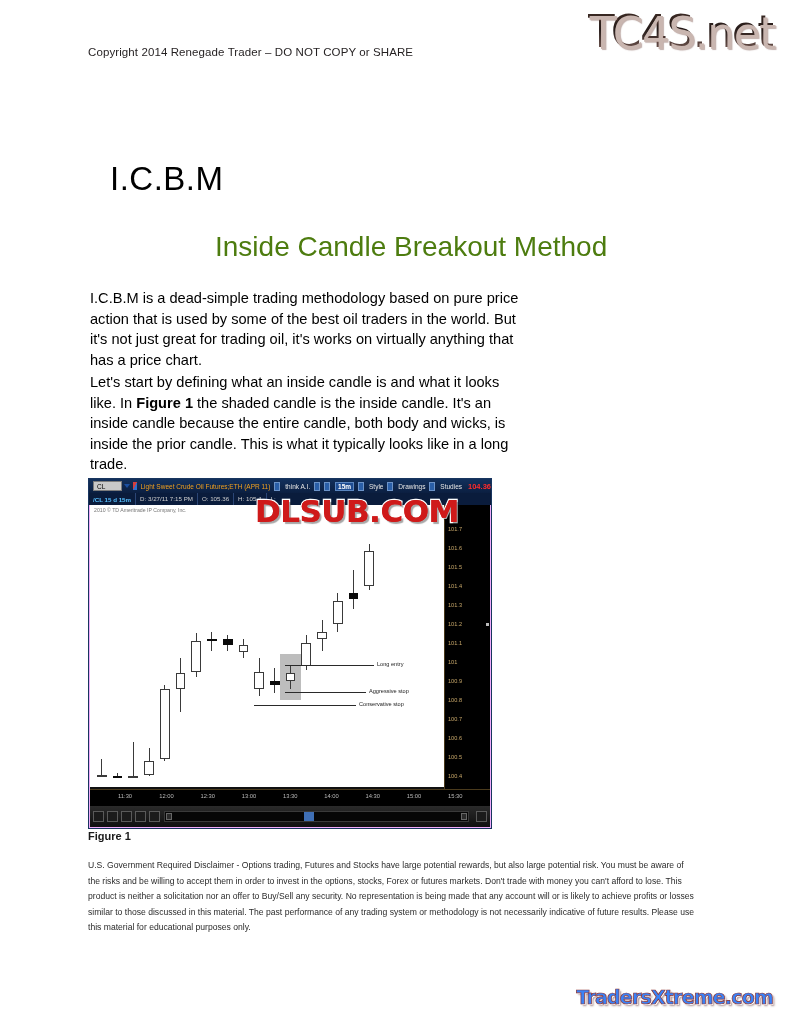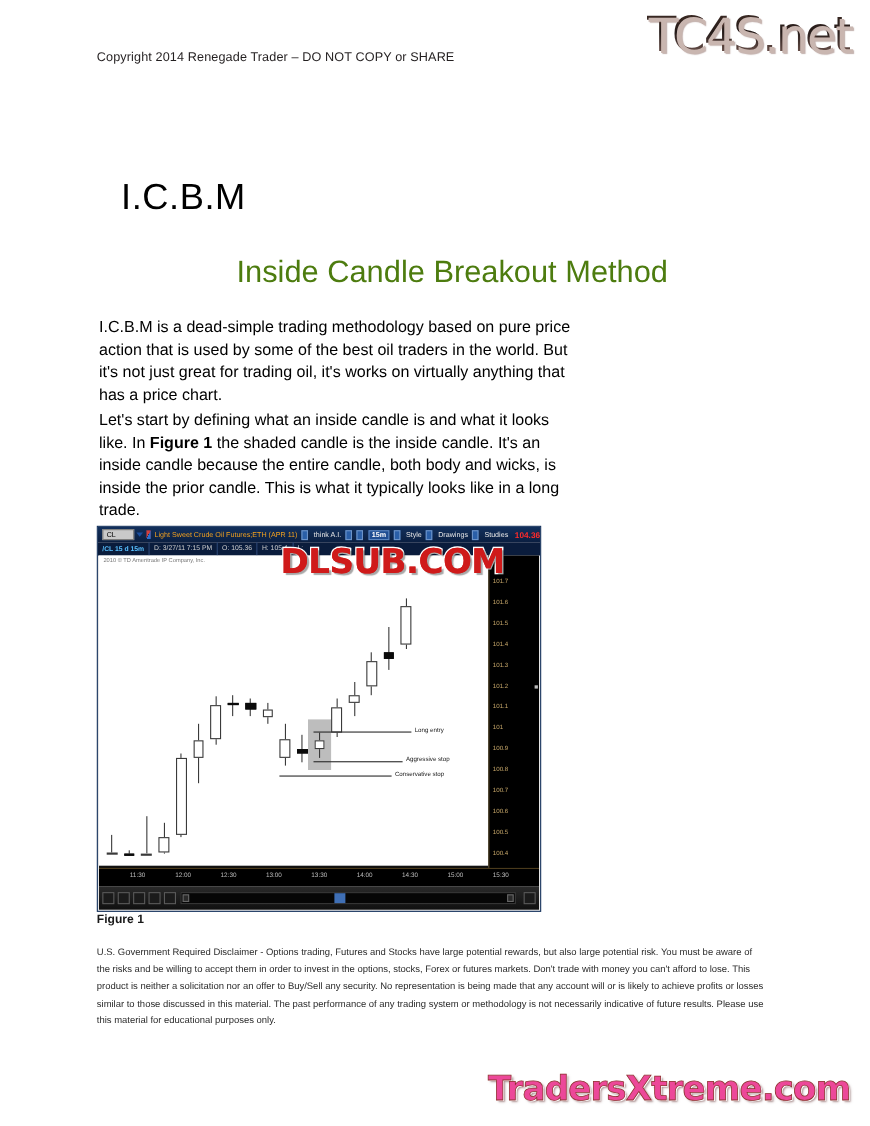--- a/index.html
+++ b/index.html
@@ -76,21 +76,21 @@
   #figure-wrap {
     position: absolute;
     left: 88px;
     top: 478px;
     width: 404px;
     height: 351px;
   }
   #chart-app {
     position: absolute;
     inset: 0;
-    background: #e5e5e5;
+    background: #f0abfc;
     border: 1px solid #18355f;
     box-sizing: border-box;
     overflow: hidden;
   }
   
   #chart-toolbar {
     position: absolute;
     left: 0; top: 0;
     width: 100%;
     height: 14px;
@@ -358,23 +358,23 @@
     text-align: left;
   }
 
   
   #brand-tx {
     position: absolute;
     right: 18px;
     bottom: 16px;
     font-family: "DejaVu Sans", sans-serif;
     font-weight: bold;
-    font-size: 31px;
+    font-size: 19px;
     letter-spacing: -0.8px;
-    color: #ec4899;
+    color: #3b82f6;
     text-shadow: 1px 1px 0 #ffffff, 2px 2px 2px rgba(90,40,40,.5);
     -webkit-text-stroke: 0.7px #8d2f2d;
   }
 </style>
 </head>
 <body>
 
 <div id="header-copyright">Copyright 2014 Renegade Trader – DO NOT COPY or SHARE</div>
 <div id="brand-tc4s">TC4S.net</div>
 

